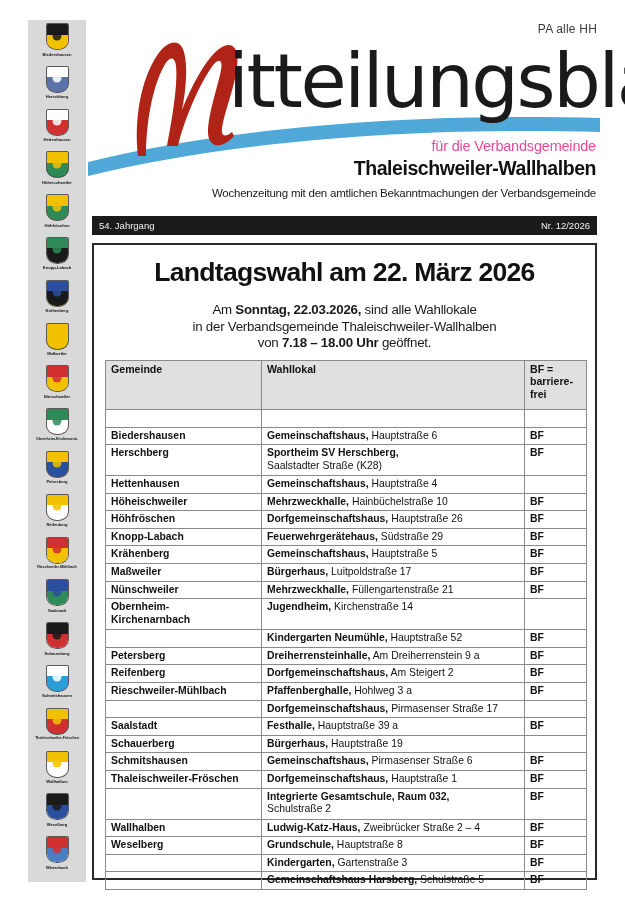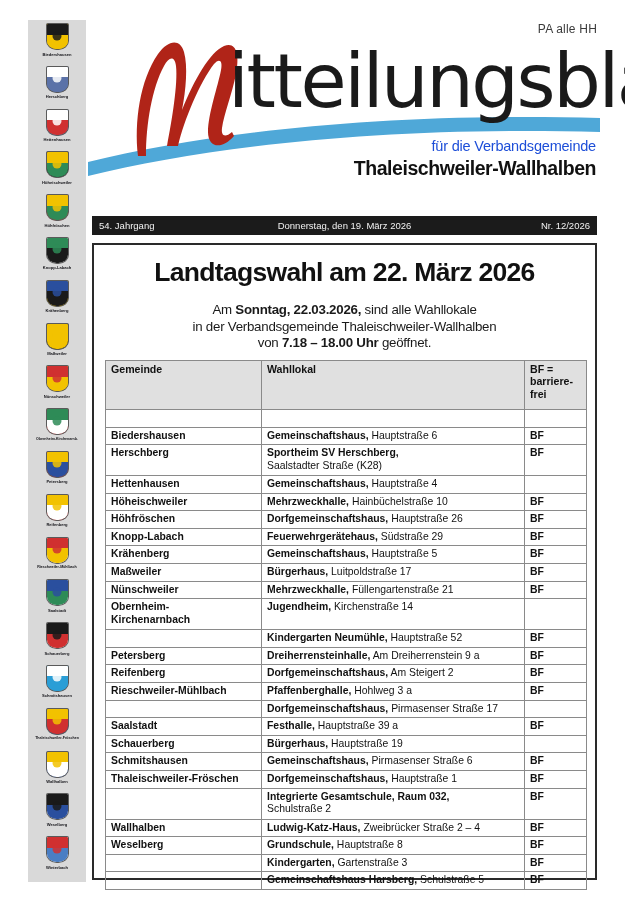--- a/index.html
+++ b/index.html
@@ -112,21 +112,21 @@
     font-weight: normal;
     color: #1a1a1a;
     letter-spacing: -2.4px;
     font-family: "DejaVu Sans", sans-serif;
   }
   #sub1 {
     position: absolute;
     right: 1px;
     top: 118px;
     font-size: 14.5px;
-    color: #1d4ed8;
+    color: #ec4899;
     letter-spacing: -0.2px;
     text-align: right;
   }
   #sub2 {
     position: absolute;
     right: 1px;
     top: 137px;
     font-size: 19.5px;
     font-weight: bold;
     color: #111;
@@ -408,25 +408,25 @@
                  C 84 78, 94 50, 97 34 C 99 24, 95 22, 90 28 C 76 46, 60 84, 54 110
                  L 43 110 C 48 84, 54 48, 52 30 C 51 20, 45 20, 40 30
                  C 28 52, 22 88, 22 120 Z" fill="#B02418"></path>
       </svg>
     </div>
     <div id="title-rest">itteilungsblatt</div>
   </div>
 
   <div id="sub1">für die Verbandsgemeinde</div>
   <div id="sub2">Thaleischweiler-Wallhalben</div>
+  <div id="sub3">Wochenzeitung mit den amtlichen Bekanntmachungen der Verbandsgemeinde</div>
 </div>
 
 <div id="info-bar">
   <span class="left">54. Jahrgang</span>
-  <span class="mid">Donnerstag, den 19. März 2026</span>
   <span class="right">Nr. 12/2026</span>
 </div>
 
 <div id="article-box">
 
   <div id="headline">Landtagswahl am 22. März 2026</div>
 
   <div id="intro-wrap">
       <div class="intro-line">Am <b>Sonntag, 22.03.2026,</b> sind alle Wahllokale</div>
       <div class="intro-line">in der Verbandsgemeinde Thaleischweiler-Wallhalben</div>

